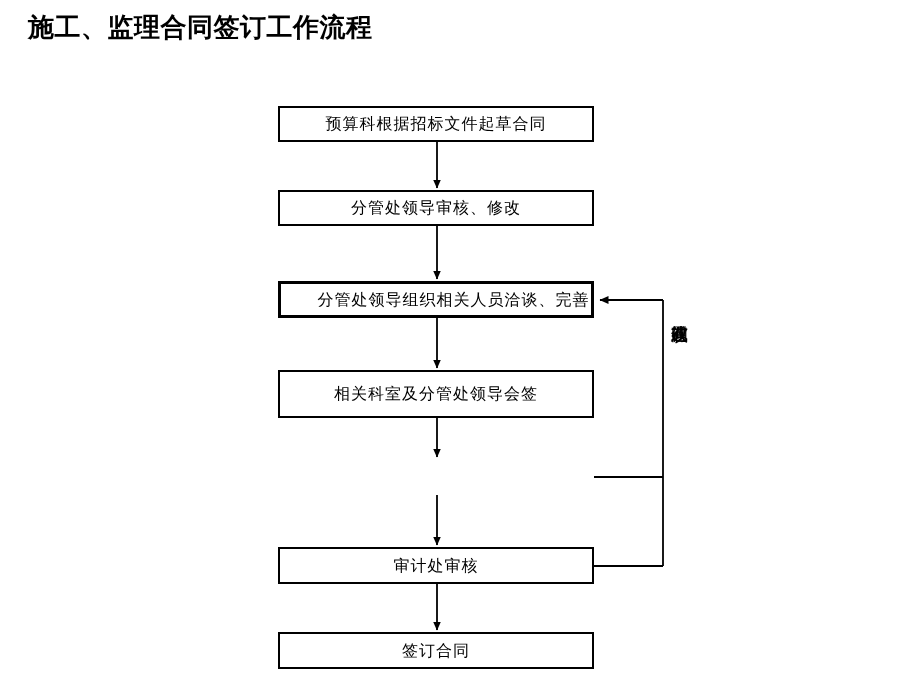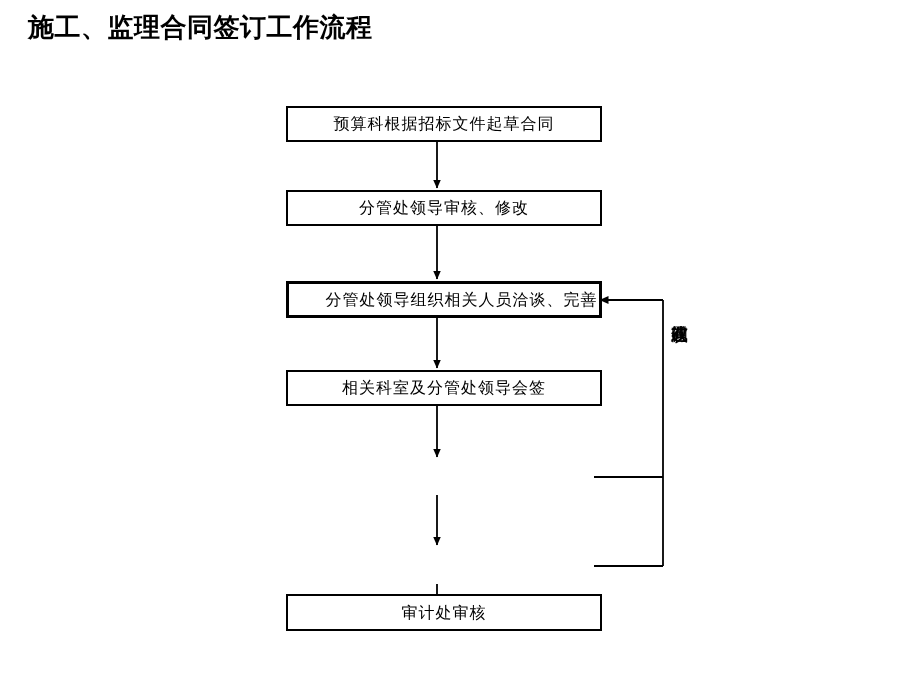--- a/index.html
+++ b/index.html
@@ -36,42 +36,42 @@
     font-size: 26px;
     line-height: 34px;
     letter-spacing: 0.5px;
     white-space: nowrap;
     padding-left: 28px;
   }
 
   
   .node {
     position: absolute;
-    left: 286px;
+    left: 278px;
     width: 316px;
     box-sizing: border-box;
     border: 2px solid #000000;
     background: #ffffff;
     display: flex;
     align-items: center;
     justify-content: center;
     font-family: "Liberation Serif", "DejaVu Serif", serif;
     font-size: 16px;
     line-height: 20px;
     white-space: nowrap;
     letter-spacing: 1px;
   }
   .node.emphasis { border-width: 3px; padding-left: 35px; }
 
   .n1 { top: 106px;  height: 36px; }
   .n2 { top: 190px;  height: 36px; }
   .n3 { top: 281px;  height: 37px; }
-  .n4 { top: 370px;  height: 36px; }
+  .n4 { top: 370px;  height: 48px; }
   .n5 { top: 459px;  height: 36px; }
-  .n6 { top: 547px;  height: 37px; margin-top: 47px; }
+  .n6 { top: 547px;  height: 37px; }
   .n7 { top: 632px;  height: 37px; }
 
   
   #connectors {
     position: absolute;
     left: 0;
     top: 0;
     width: 899px;
     height: 680px;
     pointer-events: none;
@@ -143,16 +143,19 @@
 
   <div class="node n4">
     <span>相关科室及分管处领导会签</span>
   </div>
 
 
   <div class="node n6">
     <span>审计处审核</span>
   </div>
 
+  <div class="node n7">
+    <span>签订合同</span>
+  </div>
 
   <div class="feedback-label">有问题或建议</div>
 
 </div>
 
 </body></html>

